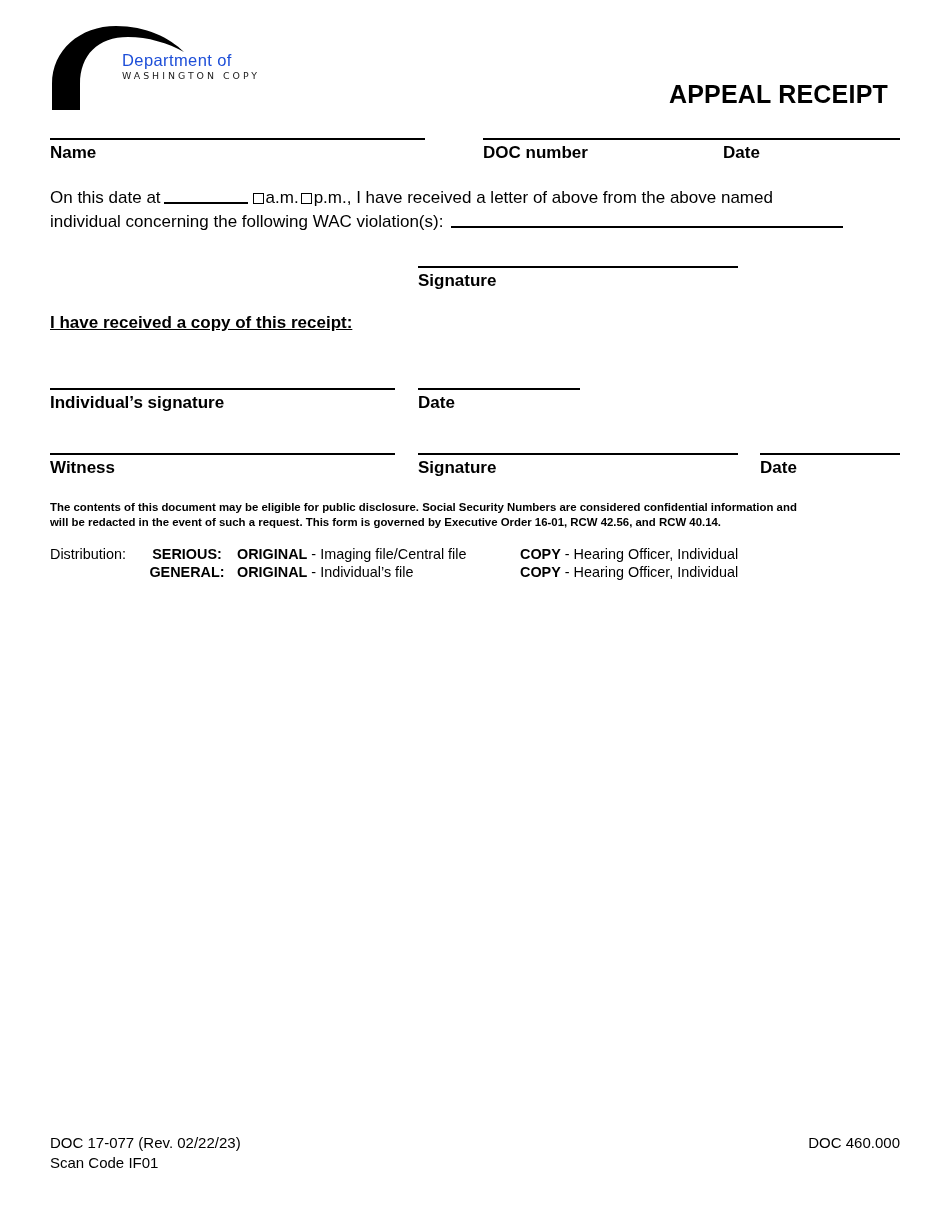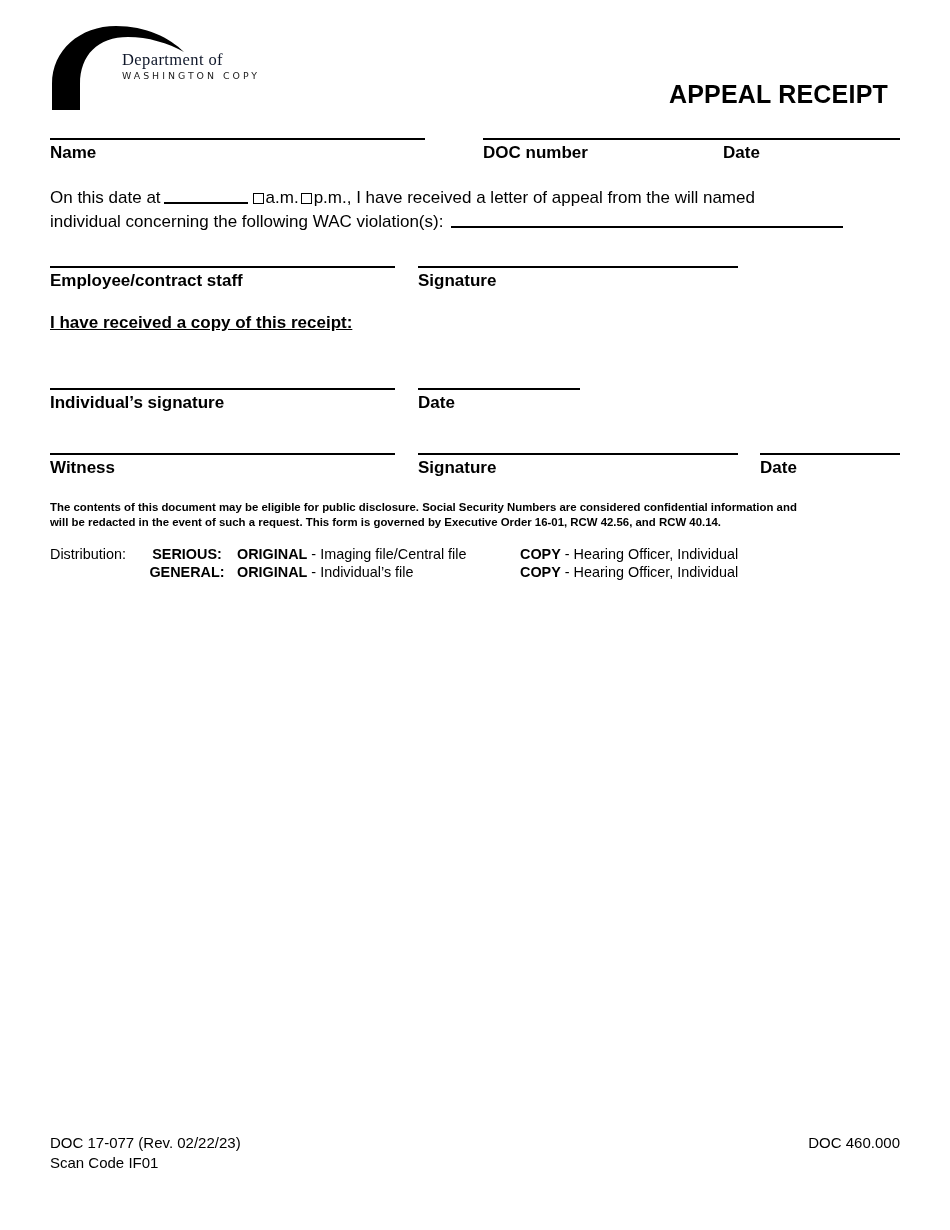--- a/index.html
+++ b/index.html
@@ -54,22 +54,22 @@
   .logo-text {
     position: absolute;
     left: 72px;
     top: 30px;
     width: 190px;
   }
   .logo-dept {
     font-size: 16.5px;
     letter-spacing: 0.4px;
     line-height: 1;
-    color: #0f172a;
-    font-family: Liberation Serif, serif;
+    color: #1d4ed8;
+    font-family: Liberation Sans, sans-serif;
   }
   .logo-corr {
     font-size: 31px;
     line-height: 1.02;
     margin-top: 1px;
     color: #0d0d0d;
     font-family: "DejaVu Sans", sans-serif;
   }
   .logo-state {
     font-size: 9.4px;
@@ -227,28 +227,24 @@
     <div class="lbl">DOC number</div>
   </div>
 
   <div class="field" style="left:723px; top:138px; width:177px;">
     <div class="rule"></div>
     <div class="lbl">Date</div>
   </div>
 
   <div class="para">
     <div class="ln1"><span>On this date at</span><span class="inline-rule"></span><span class="cbox"></span><span>a.m.</span><span class="cbox"></span><span>p.m.,</span>
-      <span>I have received a letter of appeal from the will named</span></div>
+      <span>I have received a letter of above from the above named</span></div>
     <div class="ln2"><span>individual concerning the following WAC violation(s):</span><span class="inline-rule long"></span></div>
   </div>
 
-  <div class="field" style="left:50px; top:266px; width:345px;">
-    <div class="rule"></div>
-    <div class="lbl">Employee/contract staff</div>
-  </div>
 
   <div class="field" style="left:418px; top:266px; width:320px;">
     <div class="rule"></div>
     <div class="lbl">Signature</div>
   </div>
 
   <div class="bold-head">I have received a copy of this receipt:</div>
 
   <div class="field" style="left:50px; top:388px; width:345px;">
     <div class="rule"></div>

